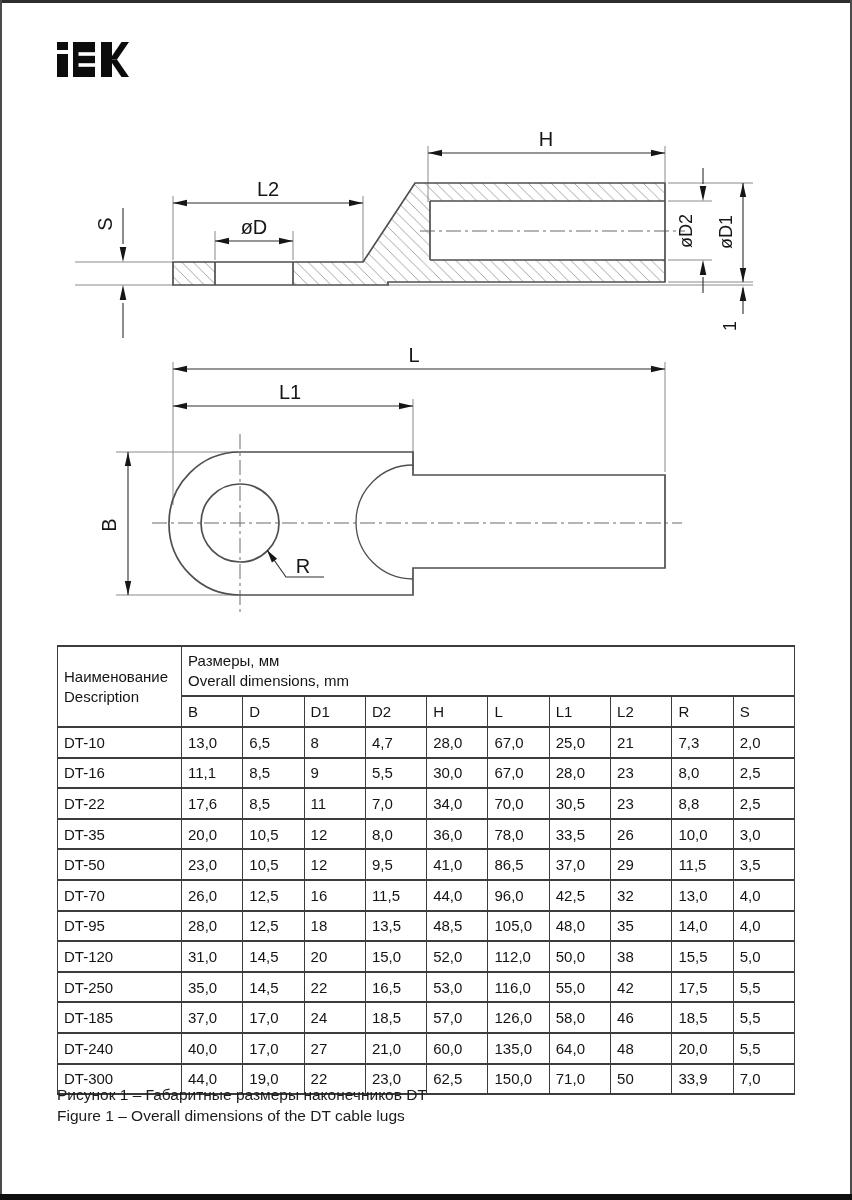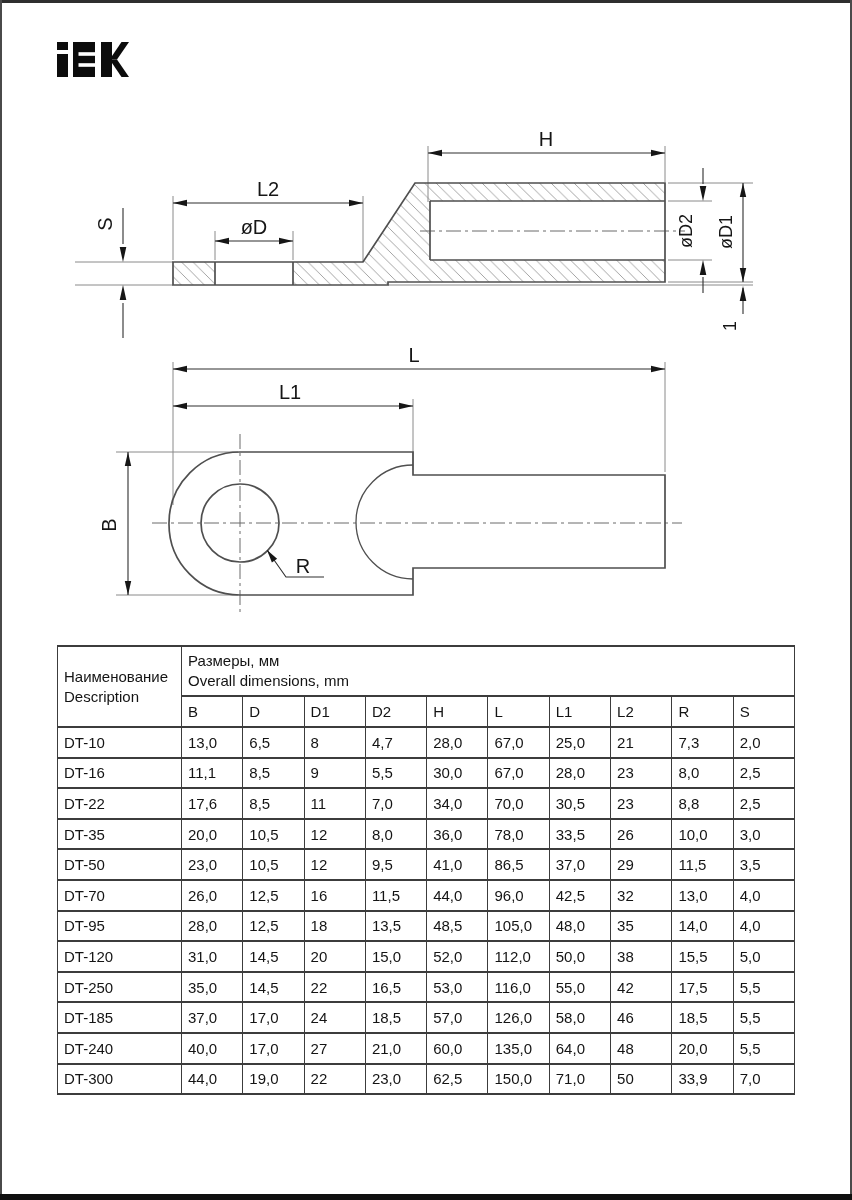--- a/index.html
+++ b/index.html
@@ -352,13 +352,17 @@
           <td>62,5</td>
           <td>150,0</td>
           <td>71,0</td>
           <td>50</td>
           <td>33,9</td>
           <td>7,0</td>
         </tr>
       </tbody>
   </table>
 
+  <div class="caption">
+    <div>Рисунок 1 – Габаритные размеры наконечников DT</div>
+    <div>Figure 1 – Overall dimensions of the DT cable lugs</div>
+  </div>
 </div>
 
 </body></html>

